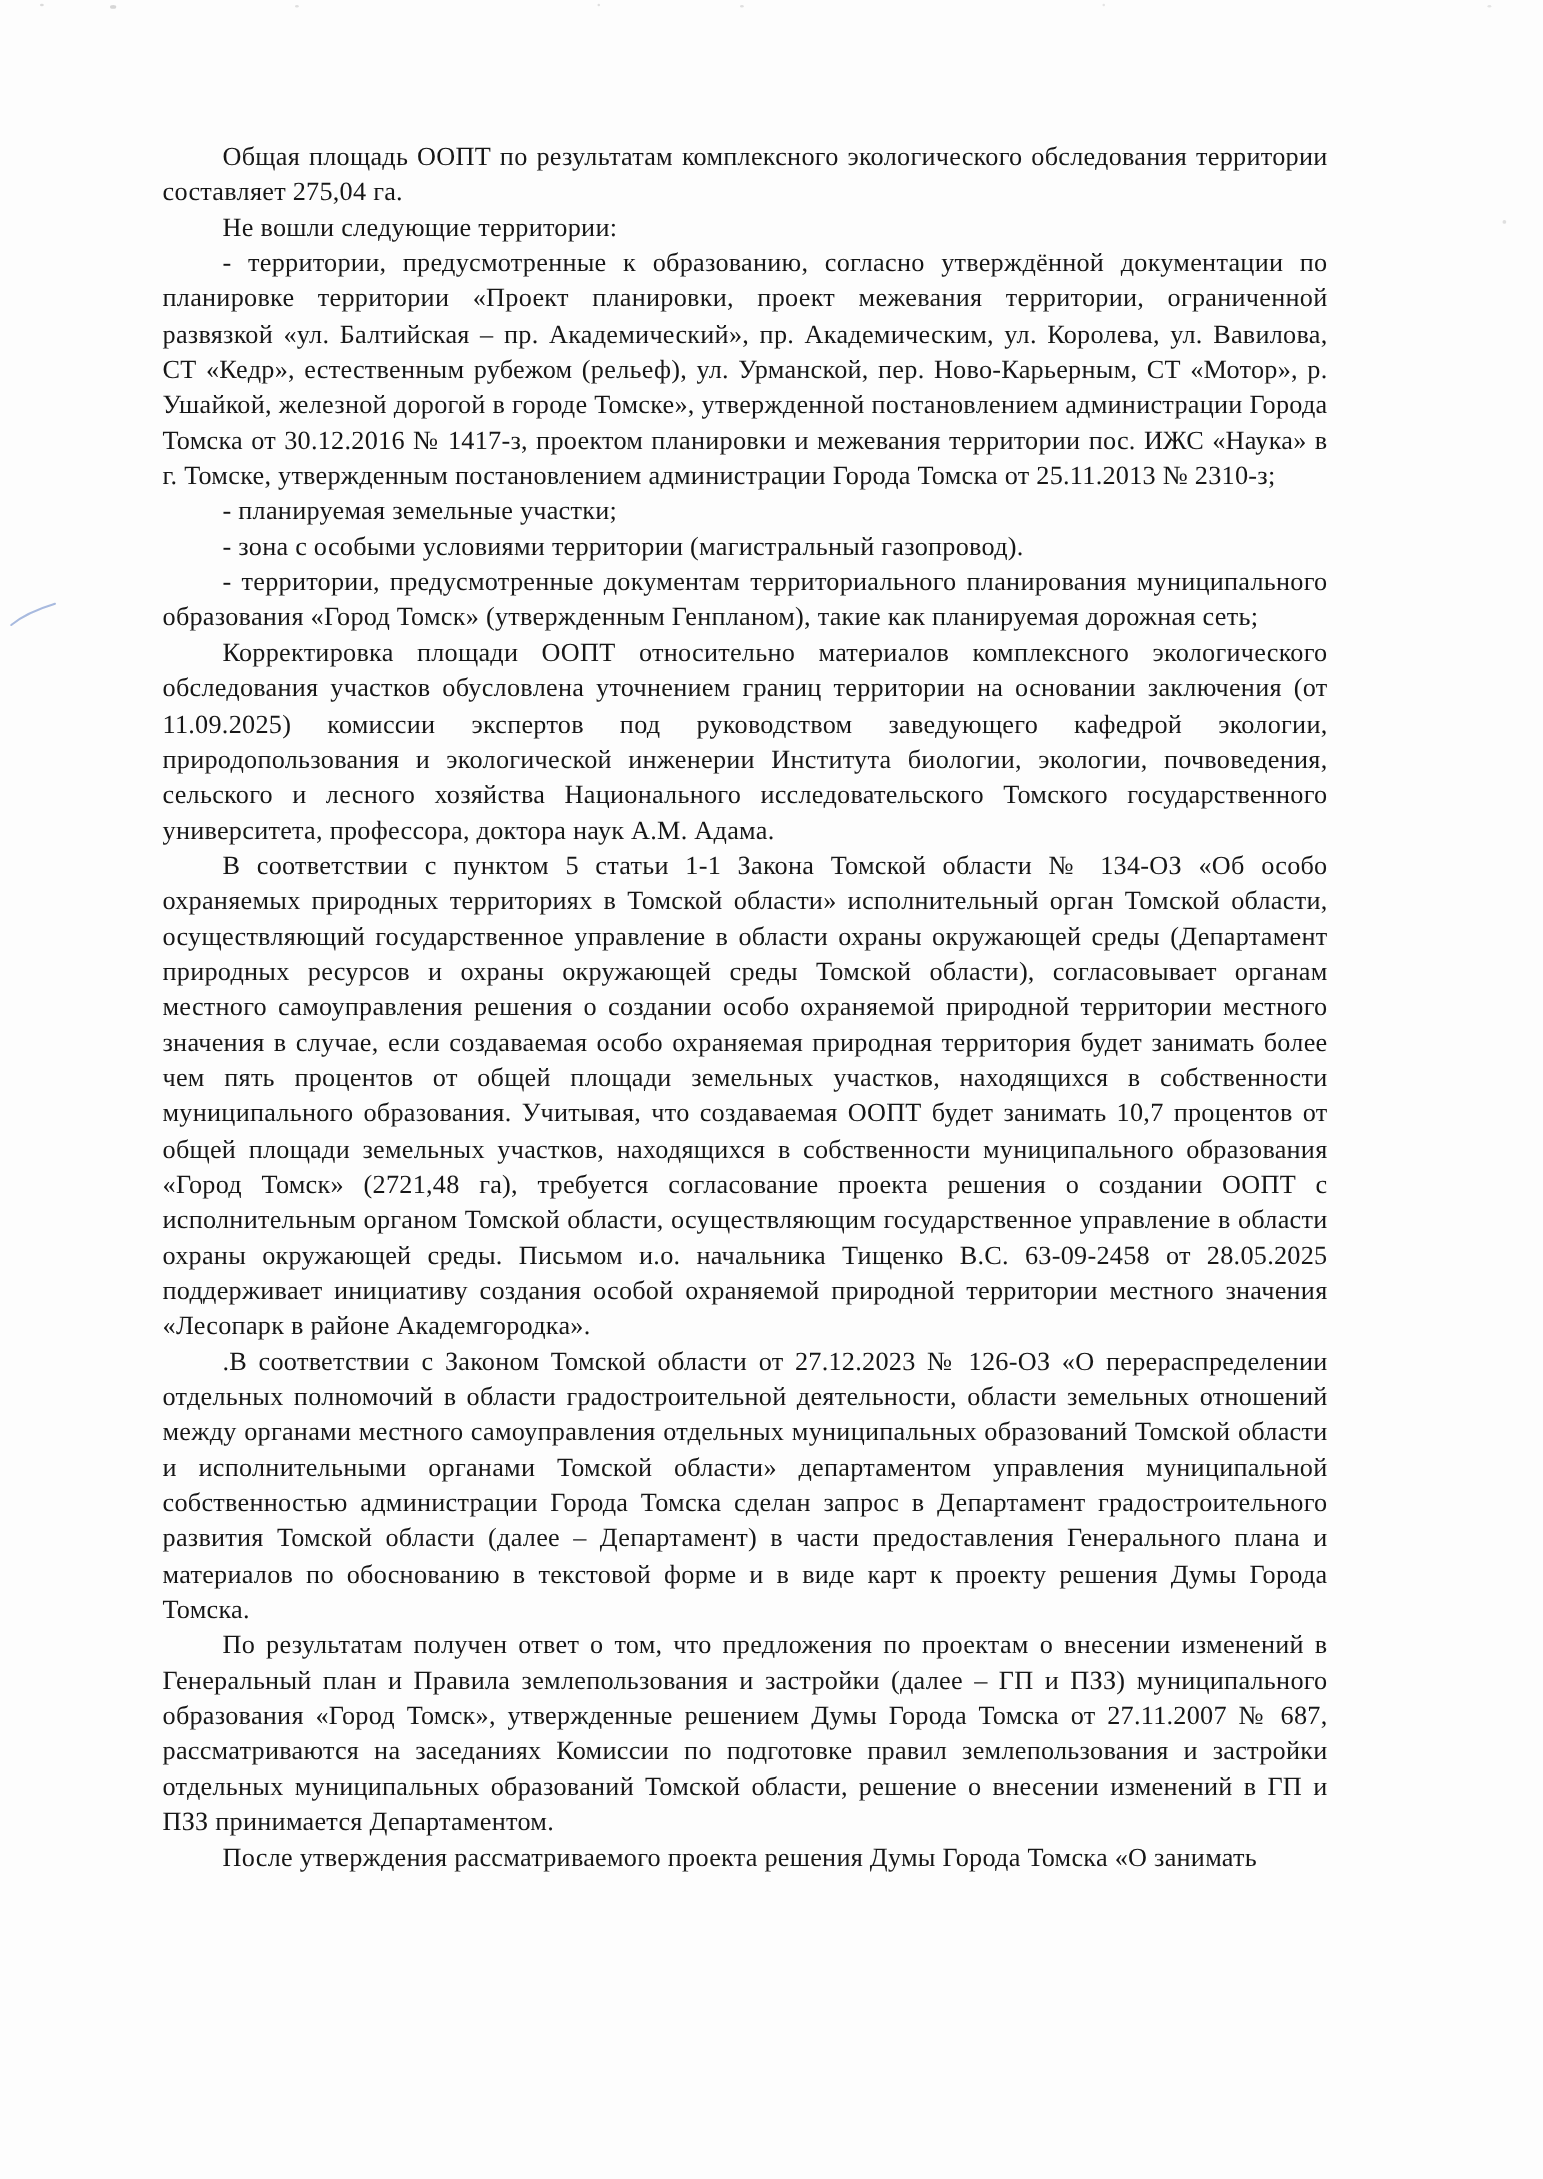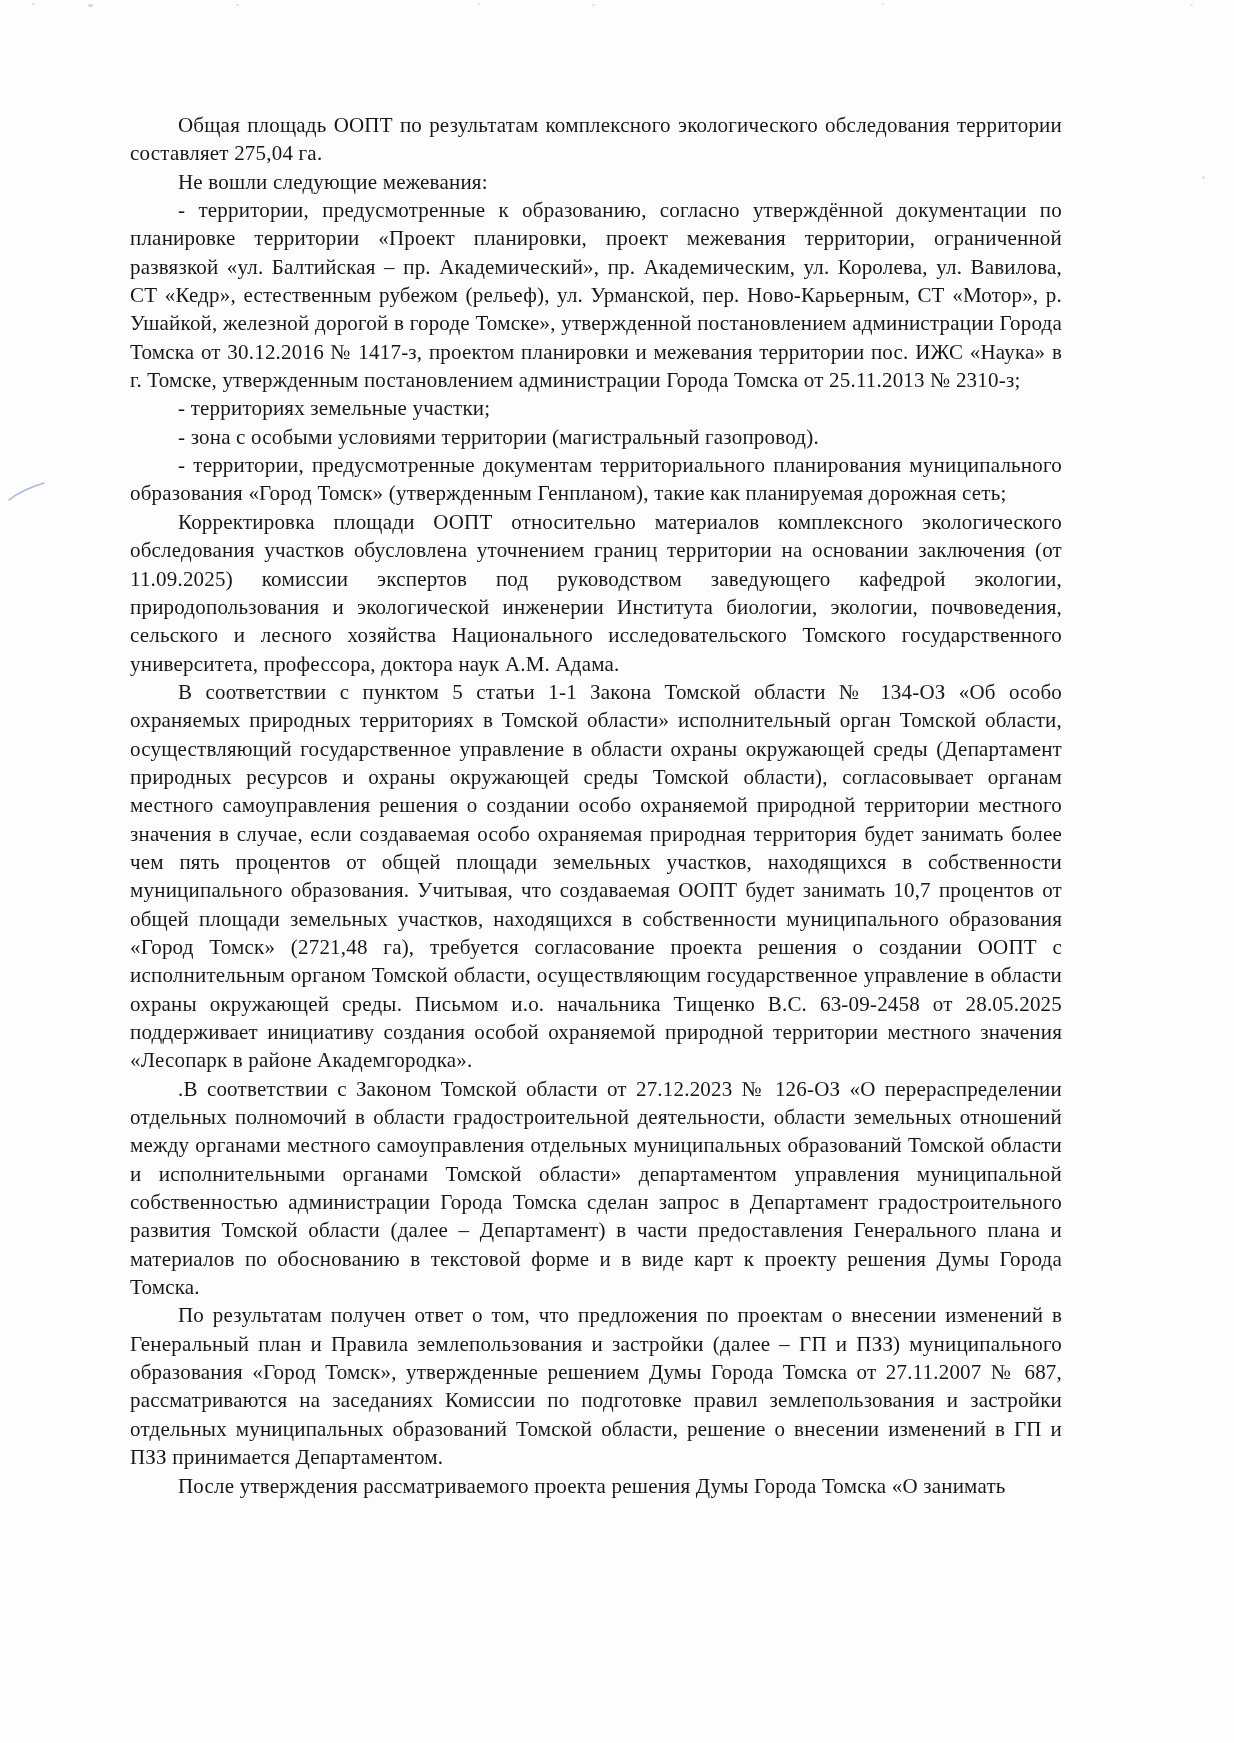--- a/index.html
+++ b/index.html
@@ -65,23 +65,23 @@
   <div class="noise n6"></div>
   <div class="noise n7"></div>
   <div class="noise n8"></div>
 
   <svg class="pen-mark" viewBox="0 0 42 32" aria-hidden="true">
     <path d="M3 26 Q 15 16, 38 9" fill="none" stroke="#8ba3d4" stroke-width="1.6" stroke-linecap="round" opacity="0.75"></path>
   </svg>
 
   <div class="text-block">
     <p>Общая площадь ООПТ по результатам комплексного экологического обследования территории составляет 275,04 га.</p>
-    <p>Не вошли следующие межевания:</p>
+    <p>Не вошли следующие территории:</p>
     <p>- территории, предусмотренные к образованию, согласно утверждённой документации по планировке территории «Проект планировки, проект межевания территории, ограниченной развязкой «ул. Балтийская – пр. Академический», пр. Академическим, ул. Королева, ул. Вавилова, СТ «Кедр», естественным рубежом (рельеф), ул. Урманской, пер. Ново-Карьерным, СТ «Мотор», р. Ушайкой, железной дорогой в городе Томске», утвержденной постановлением администрации Города Томска от 30.12.2016 № 1417-з, проектом планировки и межевания территории пос. ИЖС «Наука» в г. Томске, утвержденным постановлением администрации Города Томска от 25.11.2013 № 2310-з;</p>
-    <p>- территориях земельные участки;</p>
+    <p>- планируемая земельные участки;</p>
     <p>- зона с особыми условиями территории (магистральный газопровод).</p>
     <p>- территории, предусмотренные документам территориального планирования муниципального образования «Город Томск» (утвержденным Генпланом), такие как планируемая дорожная сеть;</p>
     <p>Корректировка площади ООПТ относительно материалов комплексного экологического обследования участков обусловлена уточнением границ территории на основании заключения (от 11.09.2025) комиссии экспертов под руководством заведующего кафедрой экологии, природопользования и экологической инженерии Института биологии, экологии, почвоведения, сельского и лесного хозяйства Национального исследовательского Томского государственного университета, профессора, доктора наук А.М. Адама.</p>
     <p>В соответствии с пунктом 5 статьи 1-1 Закона Томской области № 134-ОЗ «Об особо охраняемых природных территориях в Томской области» исполнительный орган Томской области, осуществляющий государственное управление в области охраны окружающей среды (Департамент природных ресурсов и охраны окружающей среды Томской области), согласовывает органам местного самоуправления решения о создании особо охраняемой природной территории местного значения в случае, если создаваемая особо охраняемая природная территория будет занимать более чем пять процентов от общей площади земельных участков, находящихся в собственности муниципального образования. Учитывая, что создаваемая ООПТ будет занимать 10,7 процентов от общей площади земельных участков, находящихся в собственности муниципального образования «Город Томск» (2721,48 га), требуется согласование проекта решения о создании ООПТ с исполнительным органом Томской области, осуществляющим государственное управление в области охраны окружающей среды. Письмом и.о. начальника Тищенко В.С. 63-09-2458 от 28.05.2025 поддерживает инициативу создания особой охраняемой природной территории местного значения «Лесопарк в районе Академгородка».</p>
     <p>.В соответствии с Законом Томской области от 27.12.2023 № 126-ОЗ «О перераспределении отдельных полномочий в области градостроительной деятельности, области земельных отношений между органами местного самоуправления отдельных муниципальных образований Томской области и исполнительными органами Томской области» департаментом управления муниципальной собственностью администрации Города Томска сделан запрос в Департамент градостроительного развития Томской области (далее – Департамент) в части предоставления Генерального плана и материалов по обоснованию в текстовой форме и в виде карт к проекту решения Думы Города Томска.</p>
     <p>По результатам получен ответ о том, что предложения по проектам о внесении изменений в Генеральный план и Правила землепользования и застройки (далее – ГП и ПЗЗ) муниципального образования «Город Томск», утвержденные решением Думы Города Томска от 27.11.2007 № 687, рассматриваются на заседаниях Комиссии по подготовке правил землепользования и застройки отдельных муниципальных образований Томской области, решение о внесении изменений в ГП и ПЗЗ принимается Департаментом.</p>
     <p>После утверждения рассматриваемого проекта решения Думы Города Томска «О занимать</p>
   </div>
 
 </div>

